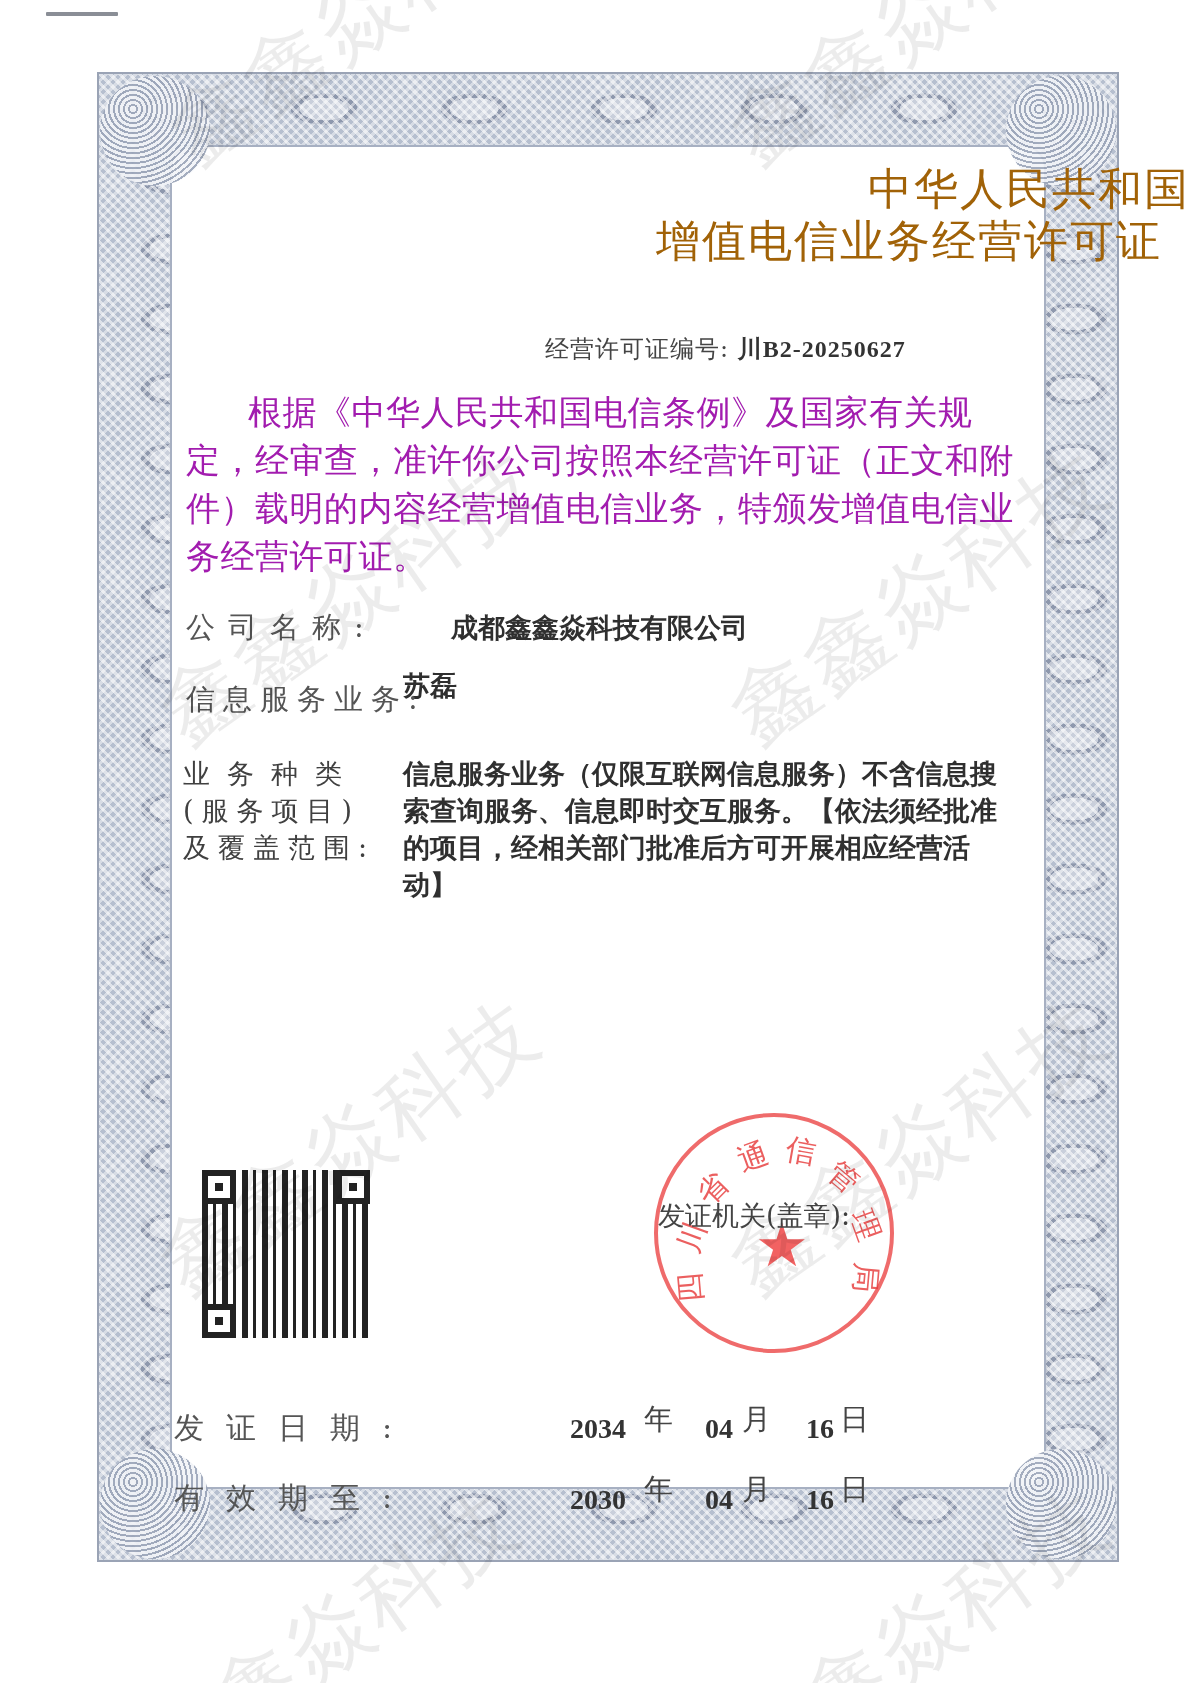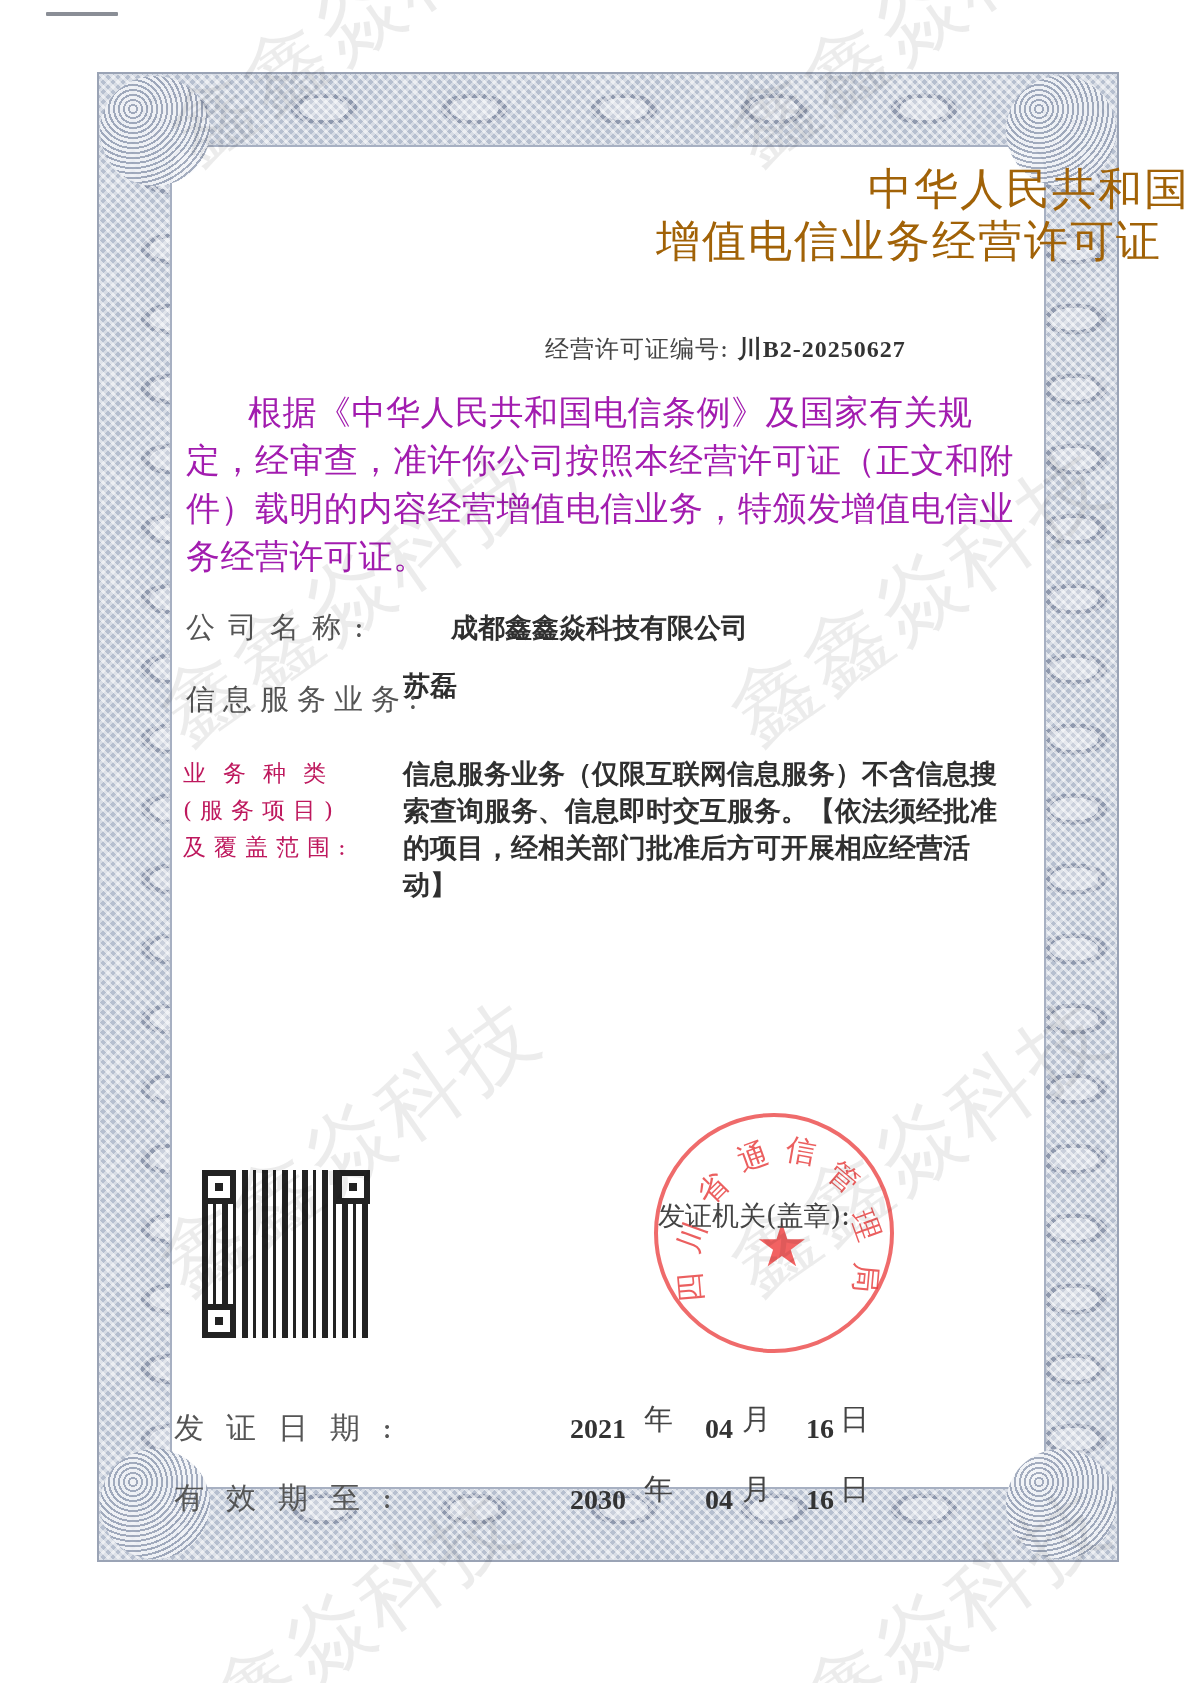--- a/index.html
+++ b/index.html
@@ -36,21 +36,21 @@
   }
   .content { position: absolute; left: 0; top: 0; width: 1190px; height: 1683px; }
   .title1, .title2 { position: absolute; left: 0; width: 1190px; text-align: right; color: #a16207; letter-spacing: 2px; }
   .title1 { top: 160px; font-size: 44px; }
   .title2 { top: 212px; font-size: 44px; left: -28px; }
   .license-no { position: absolute; left: 545px; top: 333px; font-size: 24px; color: #444; letter-spacing: 1px; }
   .license-no .val { font-weight: bold; color: #333; font-family: "Liberation Serif", serif; }
   .para { position: absolute; left: 186px; top: 388px; width: 838px; font-size: 34px; line-height: 48px; color: #a21caf; text-indent: 62px; letter-spacing: 0.5px; }
   .field-label { position: absolute; left: 186px; font-size: 29px; color: #555; letter-spacing: 13px; }
   .field-value { position: absolute; left: 403px; font-family: "DejaVu Sans", sans-serif; font-weight: bold; color: #2f2f2f; font-size: 27px; }
-  .scope-label { position: absolute; left: 183px; top: 755px; font-size: 23px; color: #be185d; line-height: 37px; letter-spacing: 8px; }
+  .scope-label { position: absolute; left: 183px; top: 755px; font-size: 27px; color: #404040; line-height: 37px; letter-spacing: 8px; }
   .scope-value { position: absolute; left: 403px; top: 756px; width: 600px; font-family: Liberation Sans, sans-serif; font-weight: bold; color: #2f2f2f; font-size: 27px; line-height: 37px; }
   .qr {
     position: absolute; left: 202px; top: 1170px; width: 168px; height: 168px; background: #fff;
     background-image:
       repeating-linear-gradient(90deg, #222 0 6px, transparent 6px 11px, #222 11px 14px, transparent 14px 20px),
       repeating-linear-gradient(0deg, transparent 0 5px, #fff 5px 9px, transparent 9px 13px);
   }
   .qr .finder { position: absolute; width: 34px; height: 34px; background: #fff; border: 6px solid #222; box-sizing: border-box; }
   .qr .finder::after { content: ""; position: absolute; left: 7px; top: 7px; width: 8px; height: 8px; background: #222; }
   .stamp {
@@ -113,21 +113,21 @@
     <span class="stamp-ring" style="left:80px; top:20px; transform:rotate(-20deg);">通</span>
     <span class="stamp-ring" style="left:128px; top:14px; transform:rotate(10deg);">信</span>
     <span class="stamp-ring" style="left:170px; top:40px; transform:rotate(40deg);">管</span>
     <span class="stamp-ring" style="left:192px; top:88px; transform:rotate(70deg);">理</span>
     <span class="stamp-ring" style="left:192px; top:140px; transform:rotate(95deg);">局</span>
     <span class="stamp-star">★</span>
   </div>
   <div class="issuer">发证机关(盖章):</div>
 
   <div class="date-label" style="top:1408px;text-align:center;">发证日期:</div>
-  <div class="date-num" style="left:570px; top:1413px;">2021</div>
+  <div class="date-num" style="left:570px; top:1413px;">2034</div>
   <div class="date-unit" style="left:644px; top:1400px;">年</div>
   <div class="date-num" style="left:705px; top:1413px;">04</div>
   <div class="date-unit" style="left:742px; top:1400px;">月</div>
   <div class="date-num" style="left:806px; top:1413px;">16</div>
   <div class="date-unit" style="left:840px; top:1400px;">日</div>
 
   <div class="date-label" style="top:1478px;">有效期至:</div>
   <div class="date-num" style="left:570px; top:1484px;">2030</div>
   <div class="date-unit" style="left:644px; top:1470px;">年</div>
   <div class="date-num" style="left:705px; top:1484px;">04</div>

